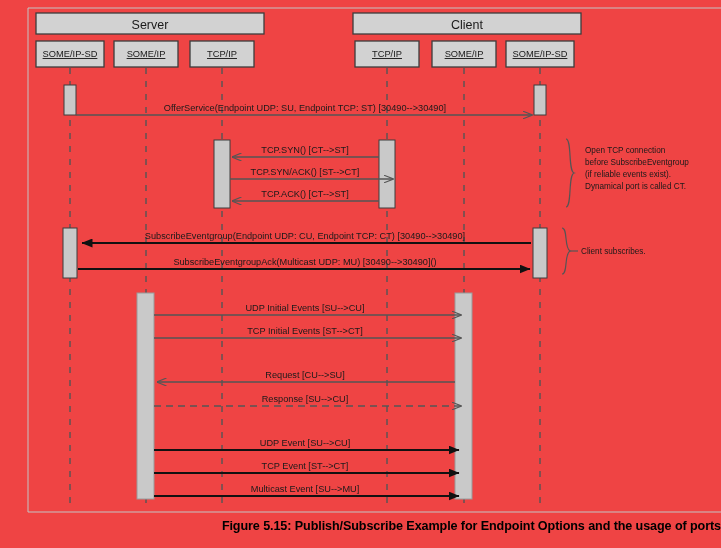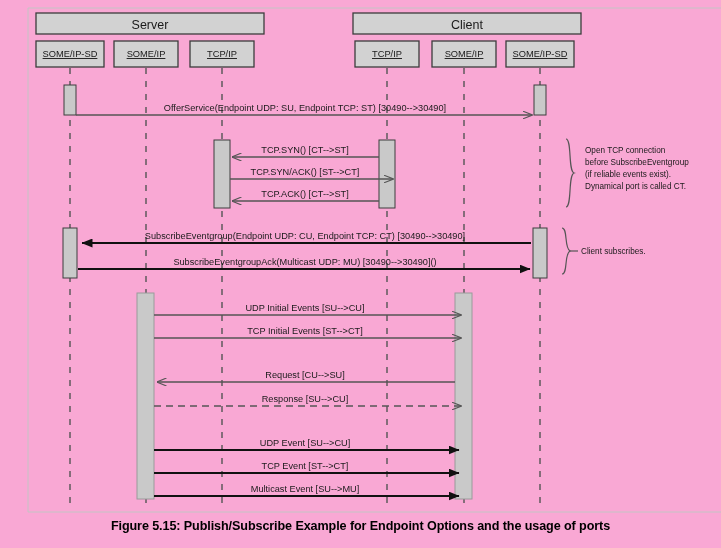--- a/index.html
+++ b/index.html
@@ -7,34 +7,34 @@
     padding: 0;
     background: #ffffff;
   }
   body {
     font-family: "Liberation Sans", sans-serif;
   }
   #page {
     position: relative;
     width: 721px;
     height: 548px;
-    background: #f9a8d4;
+    background: #ef4444;
     overflow: hidden;
   }
   #diagram-svg {
     position: absolute;
     left: 0;
     top: 0;
   }
   .caption {
     position: absolute;
     left: 0;
     top: 519px;
     width: 721px;
-    text-align: center;
+    text-align: right;
     font-size: 12.6px;
     font-weight: bold;
     color: #000000;
     font-family: "Liberation Sans", sans-serif;
     letter-spacing: -0.1px;
   }
   svg text {
     font-family: "Liberation Sans", sans-serif;
     fill: #1a1a1a;
   }

